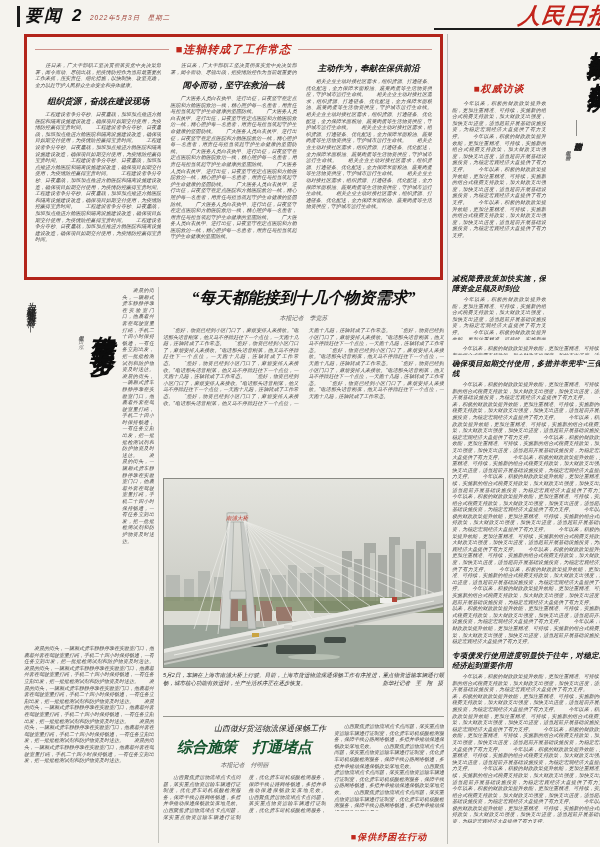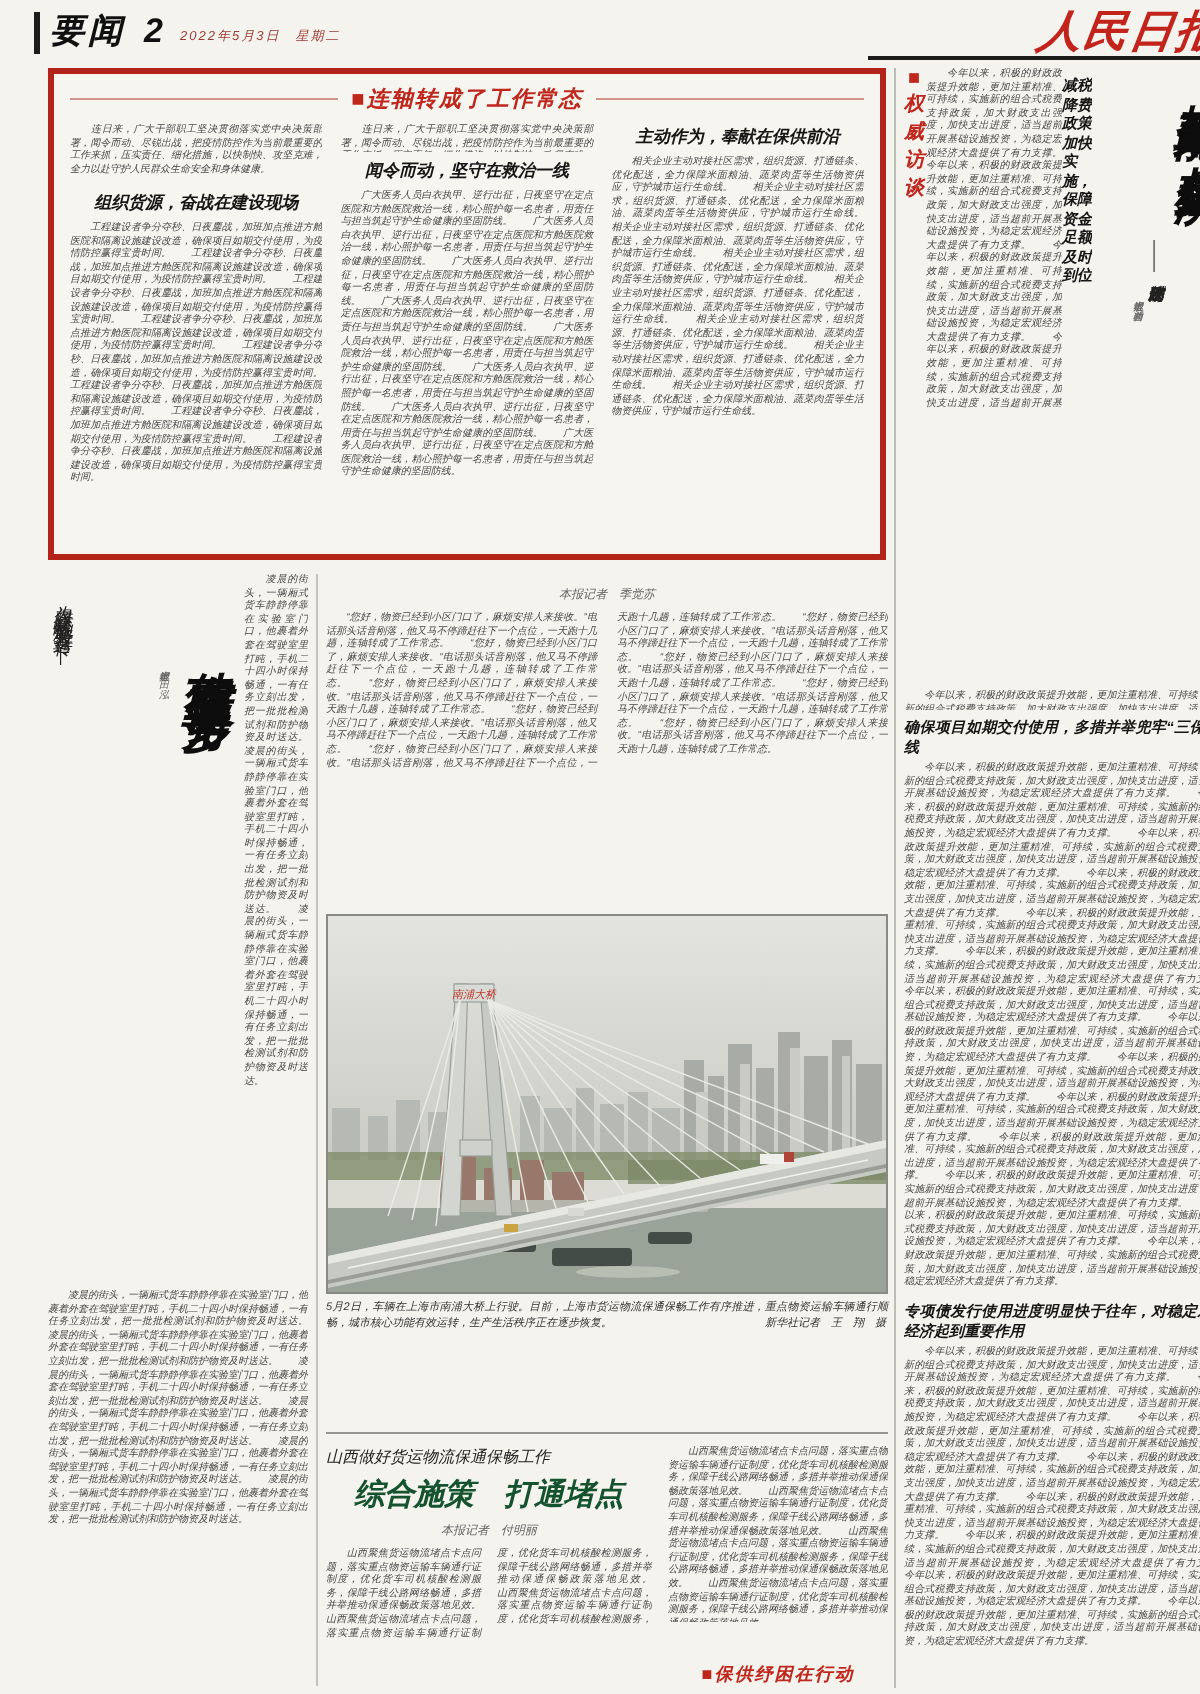--- a/index.html
+++ b/index.html
@@ -27,21 +27,21 @@
   .rb-fill{flex:1;}
   .rb-head{position:absolute;left:100px;top:62px;width:246px;background:#f7f5f0;text-align:center;padding:5px 0 4px;}
   .rb-kicker{font-size:10.5px;font-weight:bold;color:#1a1a1a;}
   .rb-title{font-size:21px;font-weight:bold;color:#0d0d0d;margin-top:3px;font-family:"Liberation Serif","DejaVu Serif",serif;}
   .rb-byline{font-size:6px;color:#666;margin-top:4px;}
 
   
   .vline1{position:absolute;left:431px;top:34px;width:1px;height:810px;background:#bdbdb7;}
   .rcol{position:absolute;left:436px;top:34px;width:162px;height:810px;overflow:hidden;}
   .rc-top{display:flex;height:306px;}
-  .rc-text{width:94px;display:flex;flex-direction:row;overflow:hidden;}
+  .rc-text{width:94px;display:flex;flex-direction:column;overflow:hidden;margin-top:48px;}
   .rc-label{color:#c0271c;font-weight:bold;font-size:10px;text-align:center;margin-bottom:4px;letter-spacing:1px;}
   .rc-sub{font-size:7.5px;font-weight:bold;line-height:9.5px;margin:4px 0 3px;color:#161616;text-align:justify;}
   .rc-vert{flex:1;display:flex;justify-content:flex-end;}
   .v-byl{writing-mode:vertical-rl;font-size:5px;color:#666;height:130px;margin-top:112px;}
   .v-sub{writing-mode:vertical-rl;font-size:8px;color:#222;height:210px;margin-top:86px;margin-right:1px;}
   .v-title{writing-mode:vertical-rl;font-size:23px;font-weight:bold;color:#0d0d0d;height:302px;letter-spacing:1px;font-family:"Liberation Serif","DejaVu Serif",serif;}
   .rc-bottom{margin-top:5px;}
   .rc-fill1{height:266px;}
   .rc-fill2{height:150px;}
   .rc-pre{height:10px;}
@@ -62,21 +62,21 @@
   .m-title{font-size:16px;font-weight:bold;text-align:center;color:#0d0d0d;font-family:"Liberation Serif","DejaVu Serif",serif;}
   .m-byline{font-size:6px;color:#666;text-align:center;margin:5px 0 4px;}
   .m-text{column-count:2;column-gap:10px;height:146px;margin-bottom:5px;}
   .m-photo{width:279px;height:188px;border:1px solid #8a8a84;background:#dcdcd5;overflow:hidden;}
   .m-caption{position:relative;margin-top:4px;font-size:5.5px;line-height:7.5px;color:#333;text-align:justify;}
   .m-credit{position:absolute;right:1px;bottom:0;background:#f5f3ee;padding-left:5px;}
 
   
   .bot{position:absolute;left:147px;top:716px;width:281px;height:128px;border-top:1px solid #96968f;padding-top:6px;box-sizing:border-box;display:flex;}
   .bt-left{width:163px;}
-  .bt-kicker{font-size:8px;text-align:left;color:#222;}
+  .bt-kicker{font-size:8px;text-align:right;color:#222;}
   .bt-title{font-size:15px;font-weight:bold;text-align:center;margin-top:4px;color:#14532d;font-family:"Liberation Serif","DejaVu Serif",serif;}
   .bt-byline{font-size:6px;color:#666;text-align:center;margin:4px 0;}
   .bt-text{column-count:2;column-gap:8px;height:50px;}
   .bt-right{flex:1;margin-left:8px;display:flex;flex-direction:column;}
   .bt-rtext{flex:1;}
   .bt-label{color:#c0271c;font-weight:bold;font-size:9px;text-align:center;margin-top:20px;letter-spacing:1px;}
 </style>
 </head>
 <body>
 
@@ -140,20 +140,21 @@
       <div class="lv-kicker">为保障核酸检测实验室运转——</div>
       <div class="lc-sp"></div>
       <div class="lv-byl">本报记者　田　泓</div>
       <div class="lv-title">他在车里住了一个多月</div>
       <div class="small lc-textcol">　　凌晨的街头，一辆厢式货车静静停靠在实验室门口，他裹着外套在驾驶室里打盹，手机二十四小时保持畅通，一有任务立刻出发，把一批批检测试剂和防护物资及时送达。　　凌晨的街头，一辆厢式货车静静停靠在实验室门口，他裹着外套在驾驶室里打盹，手机二十四小时保持畅通，一有任务立刻出发，把一批批检测试剂和防护物资及时送达。　　凌晨的街头，一辆厢式货车静静停靠在实验室门口，他裹着外套在驾驶室里打盹，手机二十四小时保持畅通，一有任务立刻出发，把一批批检测试剂和防护物资及时送达。</div>
     </div>
     <div class="small lc-bottom">　　凌晨的街头，一辆厢式货车静静停靠在实验室门口，他裹着外套在驾驶室里打盹，手机二十四小时保持畅通，一有任务立刻出发，把一批批检测试剂和防护物资及时送达。　　凌晨的街头，一辆厢式货车静静停靠在实验室门口，他裹着外套在驾驶室里打盹，手机二十四小时保持畅通，一有任务立刻出发，把一批批检测试剂和防护物资及时送达。　　凌晨的街头，一辆厢式货车静静停靠在实验室门口，他裹着外套在驾驶室里打盹，手机二十四小时保持畅通，一有任务立刻出发，把一批批检测试剂和防护物资及时送达。　　凌晨的街头，一辆厢式货车静静停靠在实验室门口，他裹着外套在驾驶室里打盹，手机二十四小时保持畅通，一有任务立刻出发，把一批批检测试剂和防护物资及时送达。　　凌晨的街头，一辆厢式货车静静停靠在实验室门口，他裹着外套在驾驶室里打盹，手机二十四小时保持畅通，一有任务立刻出发，把一批批检测试剂和防护物资及时送达。　　凌晨的街头，一辆厢式货车静静停靠在实验室门口，他裹着外套在驾驶室里打盹，手机二十四小时保持畅通，一有任务立刻出发，把一批批检测试剂和防护物资及时送达。</div>
   </div>
 
   <div class="mid">
+    <div class="m-title">“每天都能接到十几个物资需求”</div>
     <div class="m-byline">本报记者　季觉苏</div>
     <div class="small m-text">　　“您好，物资已经到小区门口了，麻烦安排人来接收。”电话那头话音刚落，他又马不停蹄赶往下一个点位，一天跑十几趟，连轴转成了工作常态。　　“您好，物资已经到小区门口了，麻烦安排人来接收。”电话那头话音刚落，他又马不停蹄赶往下一个点位，一天跑十几趟，连轴转成了工作常态。　　“您好，物资已经到小区门口了，麻烦安排人来接收。”电话那头话音刚落，他又马不停蹄赶往下一个点位，一天跑十几趟，连轴转成了工作常态。　　“您好，物资已经到小区门口了，麻烦安排人来接收。”电话那头话音刚落，他又马不停蹄赶往下一个点位，一天跑十几趟，连轴转成了工作常态。　　“您好，物资已经到小区门口了，麻烦安排人来接收。”电话那头话音刚落，他又马不停蹄赶往下一个点位，一天跑十几趟，连轴转成了工作常态。　　“您好，物资已经到小区门口了，麻烦安排人来接收。”电话那头话音刚落，他又马不停蹄赶往下一个点位，一天跑十几趟，连轴转成了工作常态。　　“您好，物资已经到小区门口了，麻烦安排人来接收。”电话那头话音刚落，他又马不停蹄赶往下一个点位，一天跑十几趟，连轴转成了工作常态。　　“您好，物资已经到小区门口了，麻烦安排人来接收。”电话那头话音刚落，他又马不停蹄赶往下一个点位，一天跑十几趟，连轴转成了工作常态。　　“您好，物资已经到小区门口了，麻烦安排人来接收。”电话那头话音刚落，他又马不停蹄赶往下一个点位，一天跑十几趟，连轴转成了工作常态。</div>
     <div class="m-photo">
       <svg width="279" height="188" viewBox="0 0 279 188" xmlns="http://www.w3.org/2000/svg">
         <defs>
           <linearGradient id="sky" x1="0" y1="0" x2="0" y2="1">
             <stop offset="0" stop-color="#e4e4de"></stop>
               <stop offset="1" stop-color="#cbccc5"></stop>
           </linearGradient>
         </defs>

